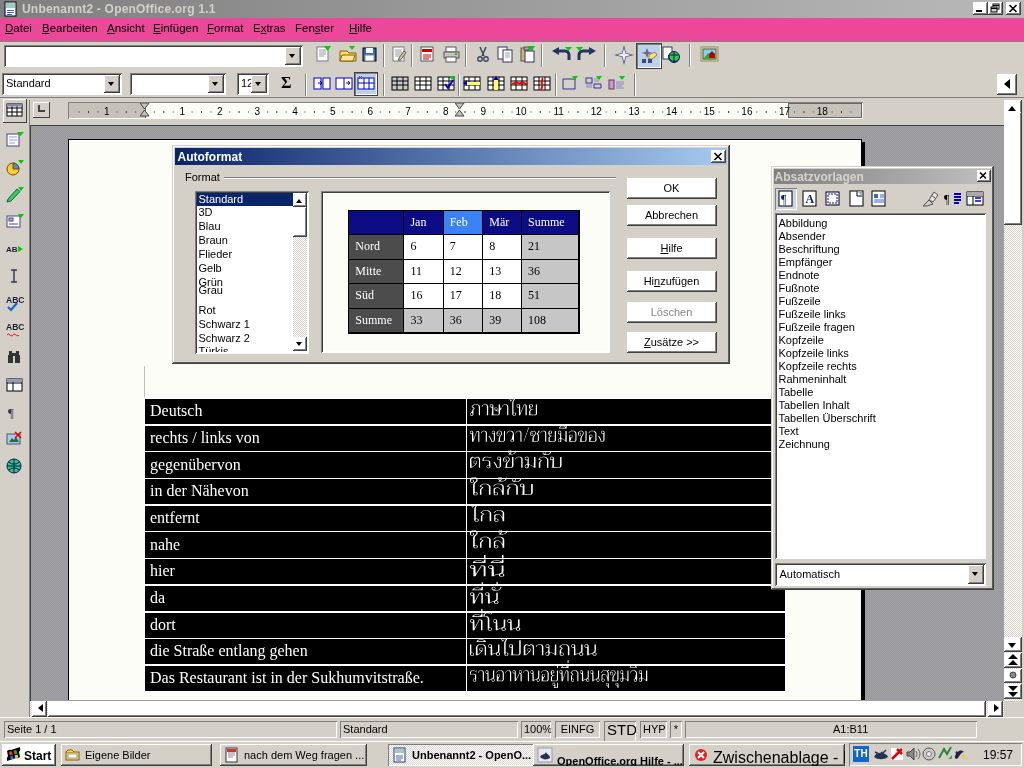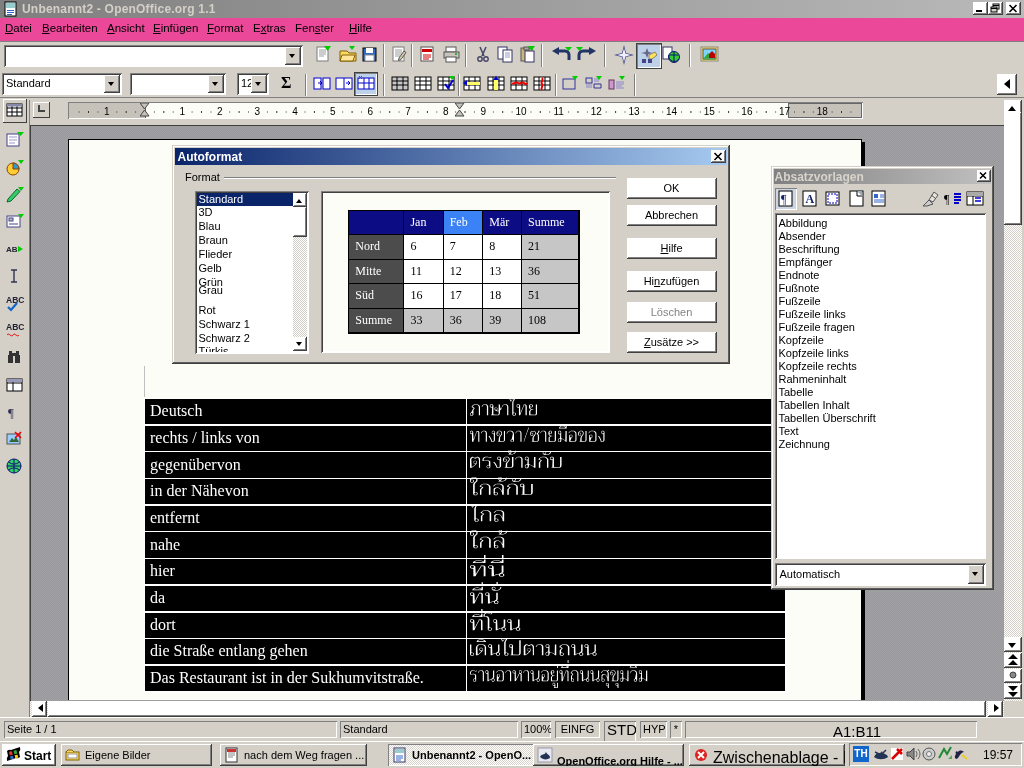--- a/index.html
+++ b/index.html
@@ -495,21 +495,21 @@
   </div>
 <div class="abs" style="left:1004px;top:701px;width:20px;height:16px;background:#d4d0c8"></div>
 <div class="abs" style="left:0;top:717px;width:1024px;height:24px;background:#d4d0c8;border-top:1px solid #fff"></div>
 <div class="abs" style="left:4px;top:721px;width:333px;height:17px;box-shadow:inset 1px 1px #808080,inset -1px -1px #fff;font-size:11px;padding:2px 3px 0 3px;text-align:left;white-space:nowrap;overflow:hidden">Seite 1 / 1</div>
 <div class="abs" style="left:340px;top:721px;width:178px;height:17px;box-shadow:inset 1px 1px #808080,inset -1px -1px #fff;font-size:11px;padding:2px 3px 0 3px;text-align:left;white-space:nowrap;overflow:hidden">Standard</div>
 <div class="abs" style="left:521px;top:721px;width:30px;height:17px;box-shadow:inset 1px 1px #808080,inset -1px -1px #fff;font-size:11px;padding:2px 3px 0 3px;text-align:center;white-space:nowrap;overflow:hidden">100%</div>
 <div class="abs" style="left:555px;top:721px;width:45px;height:17px;box-shadow:inset 1px 1px #808080,inset -1px -1px #fff;font-size:11px;padding:2px 3px 0 3px;text-align:center;white-space:nowrap;overflow:hidden">EINFG</div>
 <div class="abs" style="left:604px;top:721px;width:32px;height:34px;box-shadow:inset 1px 1px #808080,inset -1px -1px #fff;font-size:15px;padding:0 3px 0 3px;text-align:center;white-space:nowrap;overflow:hidden">STD</div>
 <div class="abs" style="left:640px;top:721px;width:27px;height:17px;box-shadow:inset 1px 1px #808080,inset -1px -1px #fff;font-size:11px;padding:2px 3px 0 3px;text-align:center;white-space:nowrap;overflow:hidden">HYP</div>
 <div class="abs" style="left:670px;top:721px;width:12px;height:17px;box-shadow:inset 1px 1px #808080,inset -1px -1px #fff;font-size:11px;padding:2px 0px 0 0px;text-align:center;white-space:nowrap;overflow:hidden">*</div>
-<div class="abs" style="left:685px;top:721px;width:292px;height:17px;box-shadow:inset 1px 1px #808080,inset -1px -1px #fff;font-size:15px;padding:2px 3px 0 3px;text-align:left;white-space:nowrap;overflow:hidden">
+<div class="abs" style="left:685px;top:721px;width:292px;height:17px;box-shadow:inset 1px 1px #808080,inset -1px -1px #fff;font-size:11px;padding:2px 3px 0 3px;text-align:left;white-space:nowrap;overflow:hidden">
     <span style="position:absolute;left:148px">A1:B11</span>
   </div>
 <div class="abs" style="left:0;top:741px;width:1024px;height:27px;background:#d4d0c8;border-top:1px solid #fff"></div>
 <div class="abs btn" style="left:2px;top:744px;width:54px;height:22px"></div>
 <svg class="abs" style="left:6px;top:746px;" width="16" height="18">
     <path d="M1 5q2-2 4-1l9-3q1 3-1 5l1 5q-2 2-4 1l-9 3q-1-3 1-5z" fill="#000"></path>
     <path d="M3 6q1.5-1 3-.5l.8 3.5q-1.5-.5-3 .5z" fill="#e33"></path>
     <path d="M7.5 4.8q1.5-1 3-.5l.8 3.5q-1.5-.5-3 .5z" fill="#3a3"></path>
     <path d="M4 10.5q1.5-1 3-.5l.8 3.2q-1.5-.5-3 .5z" fill="#36c"></path>
     <path d="M8.6 9.3q1.5-1 3-.5l.8 3.2q-1.5-.5-3 .5z" fill="#fc0"></path>

